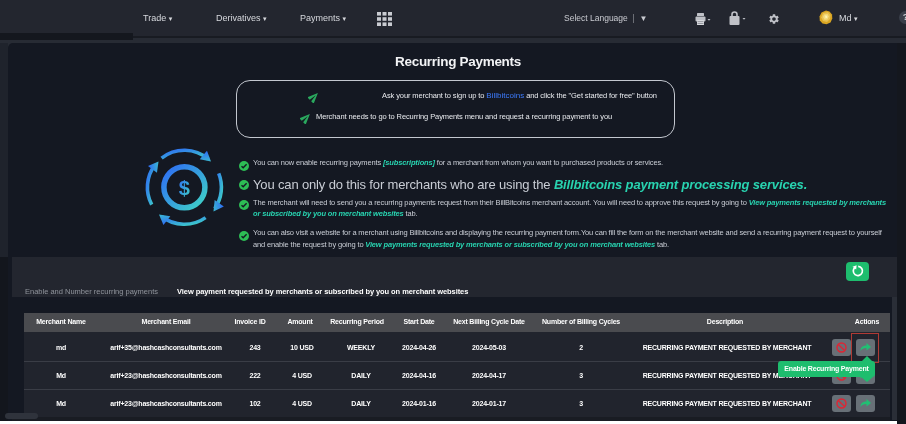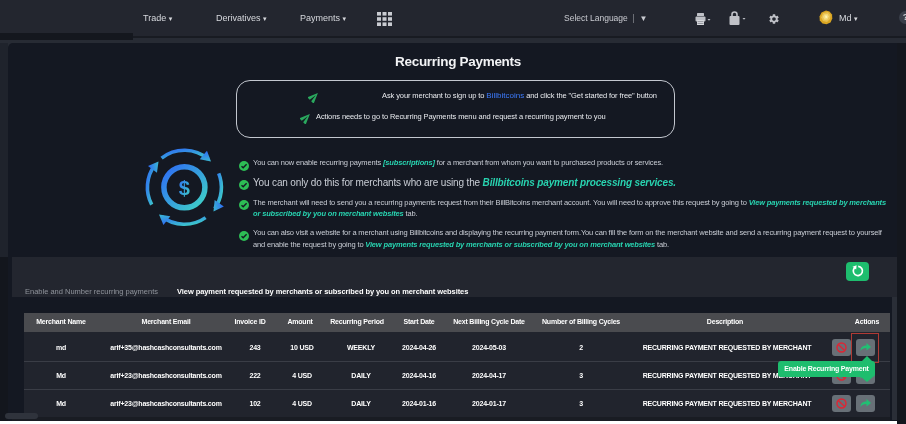--- a/index.html
+++ b/index.html
@@ -91,21 +91,21 @@
       <path transform="rotate(-45 12 12)" d="M2.01 21L23 12 2.01 3 2 10l15 2-15 2z" fill="#2aa85e"></path>
     </svg>
 </div>
 <div class="abs" style="left:342px;top:91px;font-size:7.5px;letter-spacing:-0.1px;color:#e8eaee;margin-left:40px;">Ask your merchant to sign up to <span style="color:#3d7bfd;font-size:8px;letter-spacing:0;">Billbitcoins</span> and click the "Get started for free" button</div>
 
 <div class="abs" style="left:300px;top:110px;">
   <svg width="12" height="12" viewBox="0 0 24 24">
       <path transform="rotate(-45 12 12)" d="M2.01 21L23 12 2.01 3 2 10l15 2-15 2z" fill="#2aa85e"></path>
     </svg>
 </div>
-<div class="abs" style="left:316px;top:112px;font-size:7.5px;letter-spacing:-0.1px;color:#e8eaee;">Actions needs to go to Recurring Payments menu and request a recurring payment to you</div>
+<div class="abs" style="left:316px;top:112px;font-size:7.5px;letter-spacing:-0.1px;color:#e8eaee;">Merchant needs to go to Recurring Payments menu and request a recurring payment to you</div>
 
 <div class="abs" style="left:140px;top:145px;width:92px;height:92px;">
 <svg width="92" height="92" viewBox="0 0 92 92">
   <defs>
     <linearGradient id="bg1" x1="0%" y1="0%" x2="100%" y2="100%">
       <stop offset="0%" stop-color="#2e6bf6"></stop>
           <stop offset="100%" stop-color="#3fd4c5"></stop>
     </linearGradient>
   </defs>
   <circle cx="44.4" cy="42.3" r="20.5" fill="none" stroke="url(#bg1)" stroke-width="5.5"></circle>
@@ -128,21 +128,21 @@
 <div class="abs" style="left:239px;top:157px;"><svg width="10" height="10" viewBox="0 0 10 10">
       <circle cx="5" cy="5" r="5" fill="#2dbd55"></circle>
       <path d="M2.5 5.2 L4.2 6.8 L7.6 3.2" stroke="#151a24" stroke-width="1.4" fill="none"></path>
     </svg></div>
 <div class="abs" style="left:253px;top:158px;font-size:7.5px;letter-spacing:-0.15px;color:#c9cdd5;text-align:right;">You can now enable recurring payments <span style="color:#28d3b0;font-weight:bold;font-style:italic;">[subscriptions]</span> for a merchant from whom you want to purchased products or services.</div>
 
 <div class="abs" style="left:239px;top:176px;"><svg width="10" height="10" viewBox="0 0 10 10">
       <circle cx="5" cy="5" r="5" fill="#2dbd55"></circle>
       <path d="M2.5 5.2 L4.2 6.8 L7.6 3.2" stroke="#151a24" stroke-width="1.4" fill="none"></path>
     </svg></div>
-<div class="abs" style="left:253px;top:177px;font-size:10px;letter-spacing:-0.15px;color:#c9cdd5;">You can only do this for merchants who are using the <span style="color:#28d3b0;font-weight:bold;font-style:italic;">Billbitcoins payment processing services.</span></div>
+<div class="abs" style="left:253px;top:177px;font-size:13px;letter-spacing:-0.15px;color:#c9cdd5;">You can only do this for merchants who are using the <span style="color:#28d3b0;font-weight:bold;font-style:italic;">Billbitcoins payment processing services.</span></div>
 
 <div class="abs" style="left:239px;top:196px;"><svg width="10" height="10" viewBox="0 0 10 10">
       <circle cx="5" cy="5" r="5" fill="#2dbd55"></circle>
       <path d="M2.5 5.2 L4.2 6.8 L7.6 3.2" stroke="#151a24" stroke-width="1.4" fill="none"></path>
     </svg></div>
 <div class="abs" style="left:253px;top:198px;font-size:7.5px;letter-spacing:-0.15px;line-height:10.5px;color:#c9cdd5;white-space:nowrap;">The merchant will need to send you a recurring payments request from their BillBitcoins merchant account. You will need to approve this request by going to <span style="color:#28d3b0;font-weight:bold;font-style:italic;">View payments requested by merchants</span><br><span style="color:#28d3b0;font-weight:bold;font-style:italic;">or subscribed by you on merchant websites</span> tab.</div>
 
 <div class="abs" style="left:239px;top:227px;"><svg width="10" height="10" viewBox="0 0 10 10">
       <circle cx="5" cy="5" r="5" fill="#2dbd55"></circle>
       <path d="M2.5 5.2 L4.2 6.8 L7.6 3.2" stroke="#151a24" stroke-width="1.4" fill="none"></path>

